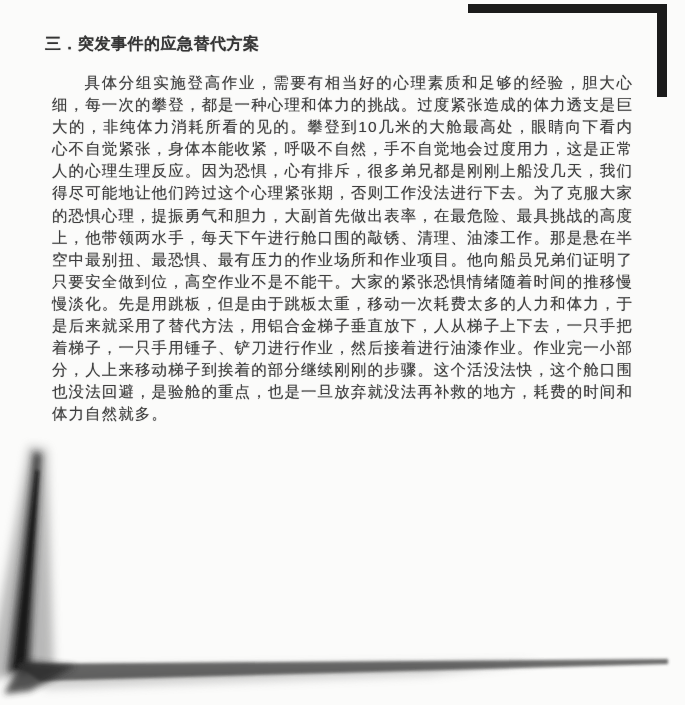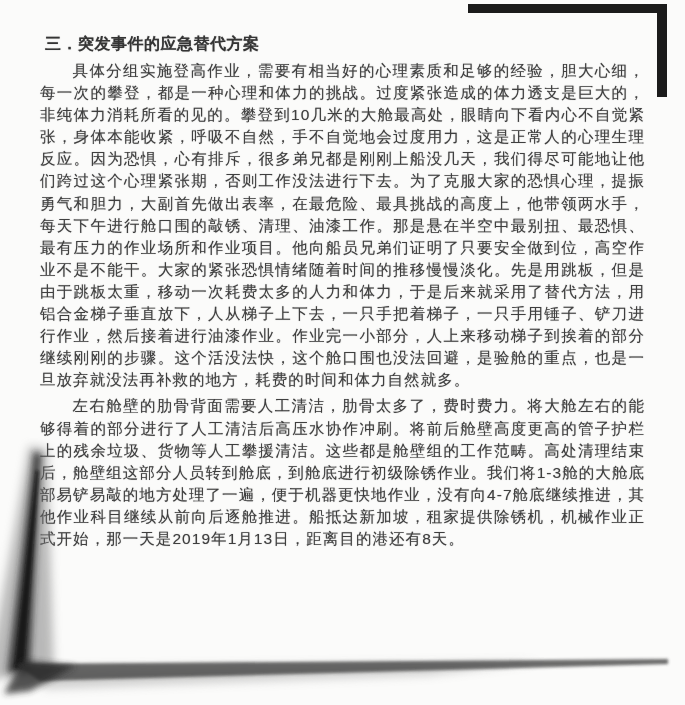--- a/index.html
+++ b/index.html
@@ -25,41 +25,40 @@
     line-height: 24px;
     font-weight: bold;
     color: #353535;
     margin: 0;
     padding-left: 9px;
     letter-spacing: 0.5px;
   }
   .doc-text p {
     font-size: 15.5px;
     line-height: 22.1px;
-    margin: 4px;
+    margin: 16px;
     text-align: justify;
     text-indent: 2.1em;
     letter-spacing: 1.05px;
     word-break: break-all;
   }
   .overlay {
     position: absolute; inset: 0;
     z-index: 5;
     pointer-events: none;
   }
 </style>
 </head>
 <body>
 
 <div class="page">
 
   <div class="doc-text">
     <h2 class="doc-heading">三．突发事件的应急替代方案</h2>
     <p>具体分组实施登高作业，需要有相当好的心理素质和足够的经验，胆大心细，每一次的攀登，都是一种心理和体力的挑战。过度紧张造成的体力透支是巨大的，非纯体力消耗所看的见的。攀登到10几米的大舱最高处，眼睛向下看内心不自觉紧张，身体本能收紧，呼吸不自然，手不自觉地会过度用力，这是正常人的心理生理反应。因为恐惧，心有排斥，很多弟兄都是刚刚上船没几天，我们得尽可能地让他们跨过这个心理紧张期，否则工作没法进行下去。为了克服大家的恐惧心理，提振勇气和胆力，大副首先做出表率，在最危险、最具挑战的高度上，他带领两水手，每天下午进行舱口围的敲锈、清理、油漆工作。那是悬在半空中最别扭、最恐惧、最有压力的作业场所和作业项目。他向船员兄弟们证明了只要安全做到位，高空作业不是不能干。大家的紧张恐惧情绪随着时间的推移慢慢淡化。先是用跳板，但是由于跳板太重，移动一次耗费太多的人力和体力，于是后来就采用了替代方法，用铝合金梯子垂直放下，人从梯子上下去，一只手把着梯子，一只手用锤子、铲刀进行作业，然后接着进行油漆作业。作业完一小部分，人上来移动梯子到挨着的部分继续刚刚的步骤。这个活没法快，这个舱口围也没法回避，是验舱的重点，也是一旦放弃就没法再补救的地方，耗费的时间和体力自然就多。</p>
-    <p>左右舱壁的肋骨背面需要人工清洁，肋骨太多了，费时费力。将大舱左右的能够得着的部分进行了人工清洁后高压水协作冲刷。将前后舱壁高度更高的管子护栏上的残余垃圾、货物等人工攀援清洁。这些都是舱壁组的工作范畴。高处清理结束后，舱壁组这部分人员转到舱底，到舱底进行初级除锈作业。我们将1-3舱的大舱底部易铲易敲的地方处理了一遍，便于机器更快地作业，没有向4-7舱底继续推进，其他作业科目继续从前向后逐舱推进。船抵达新加坡，租家提供除锈机，机械作业正式开始，那一天是2019年1月13日，距离目的港还有8天。</p>
   </div>
 
   <svg class="overlay" width="685" height="705" viewBox="0 0 685 705">
     <defs>
       <filter id="b2" x="-60%" y="-60%" width="220%" height="220%">
         <feGaussianBlur stdDeviation="1.6"></feGaussianBlur>
       </filter>
       <filter id="b3" x="-60%" y="-60%" width="220%" height="220%">
         <feGaussianBlur stdDeviation="3"></feGaussianBlur>
       </filter>

